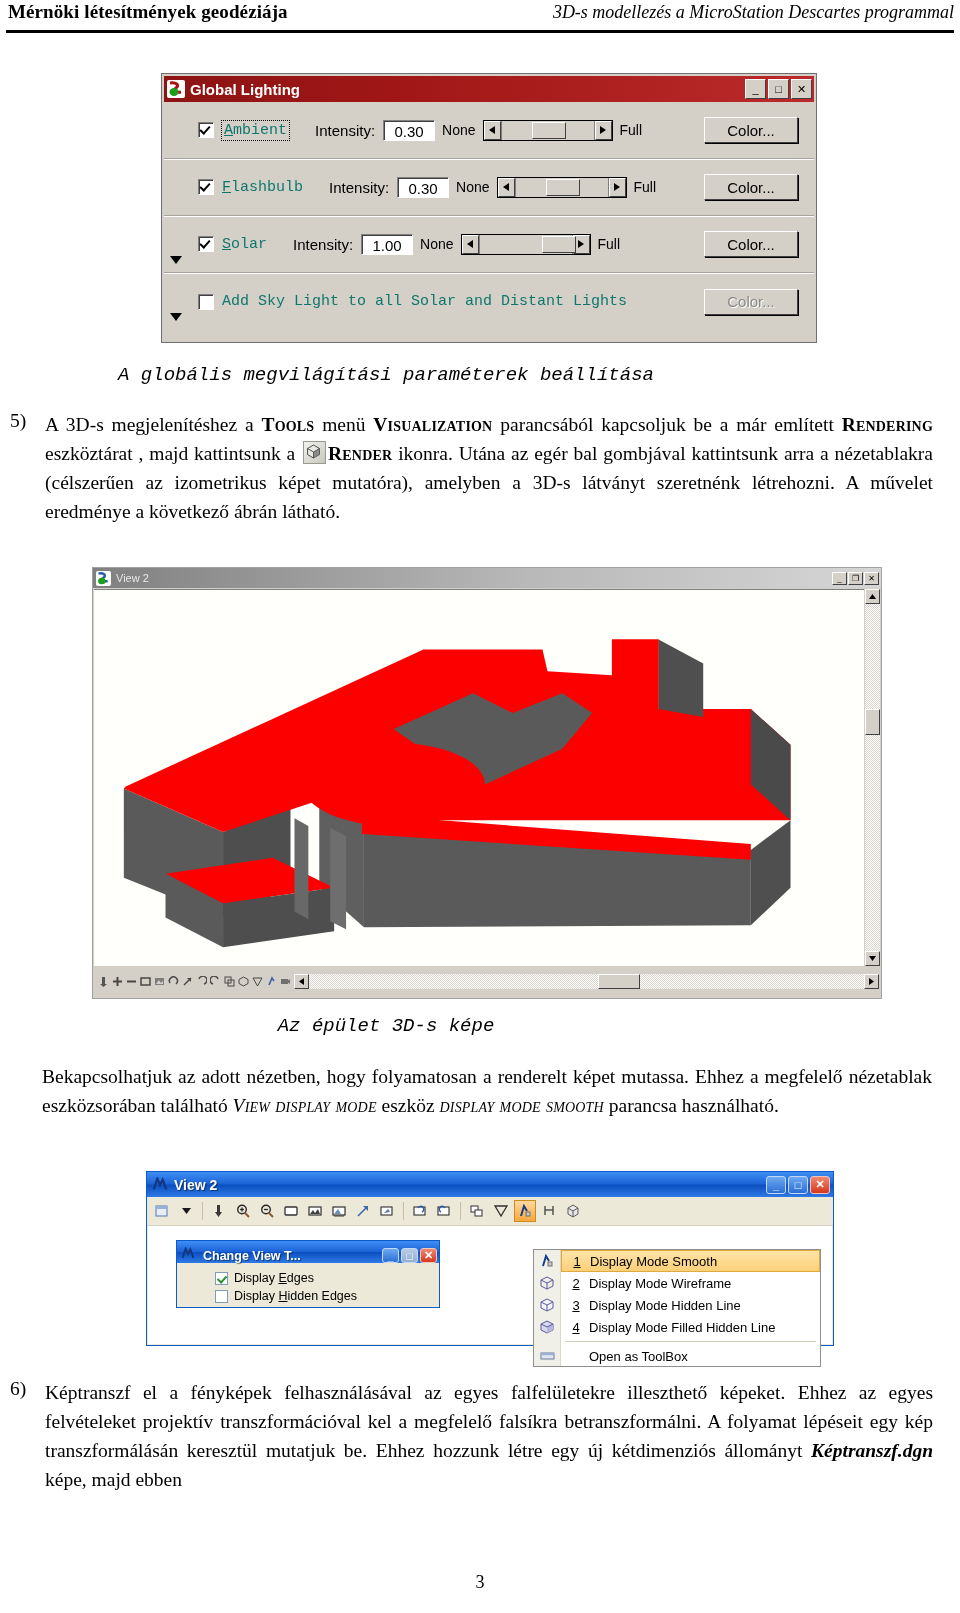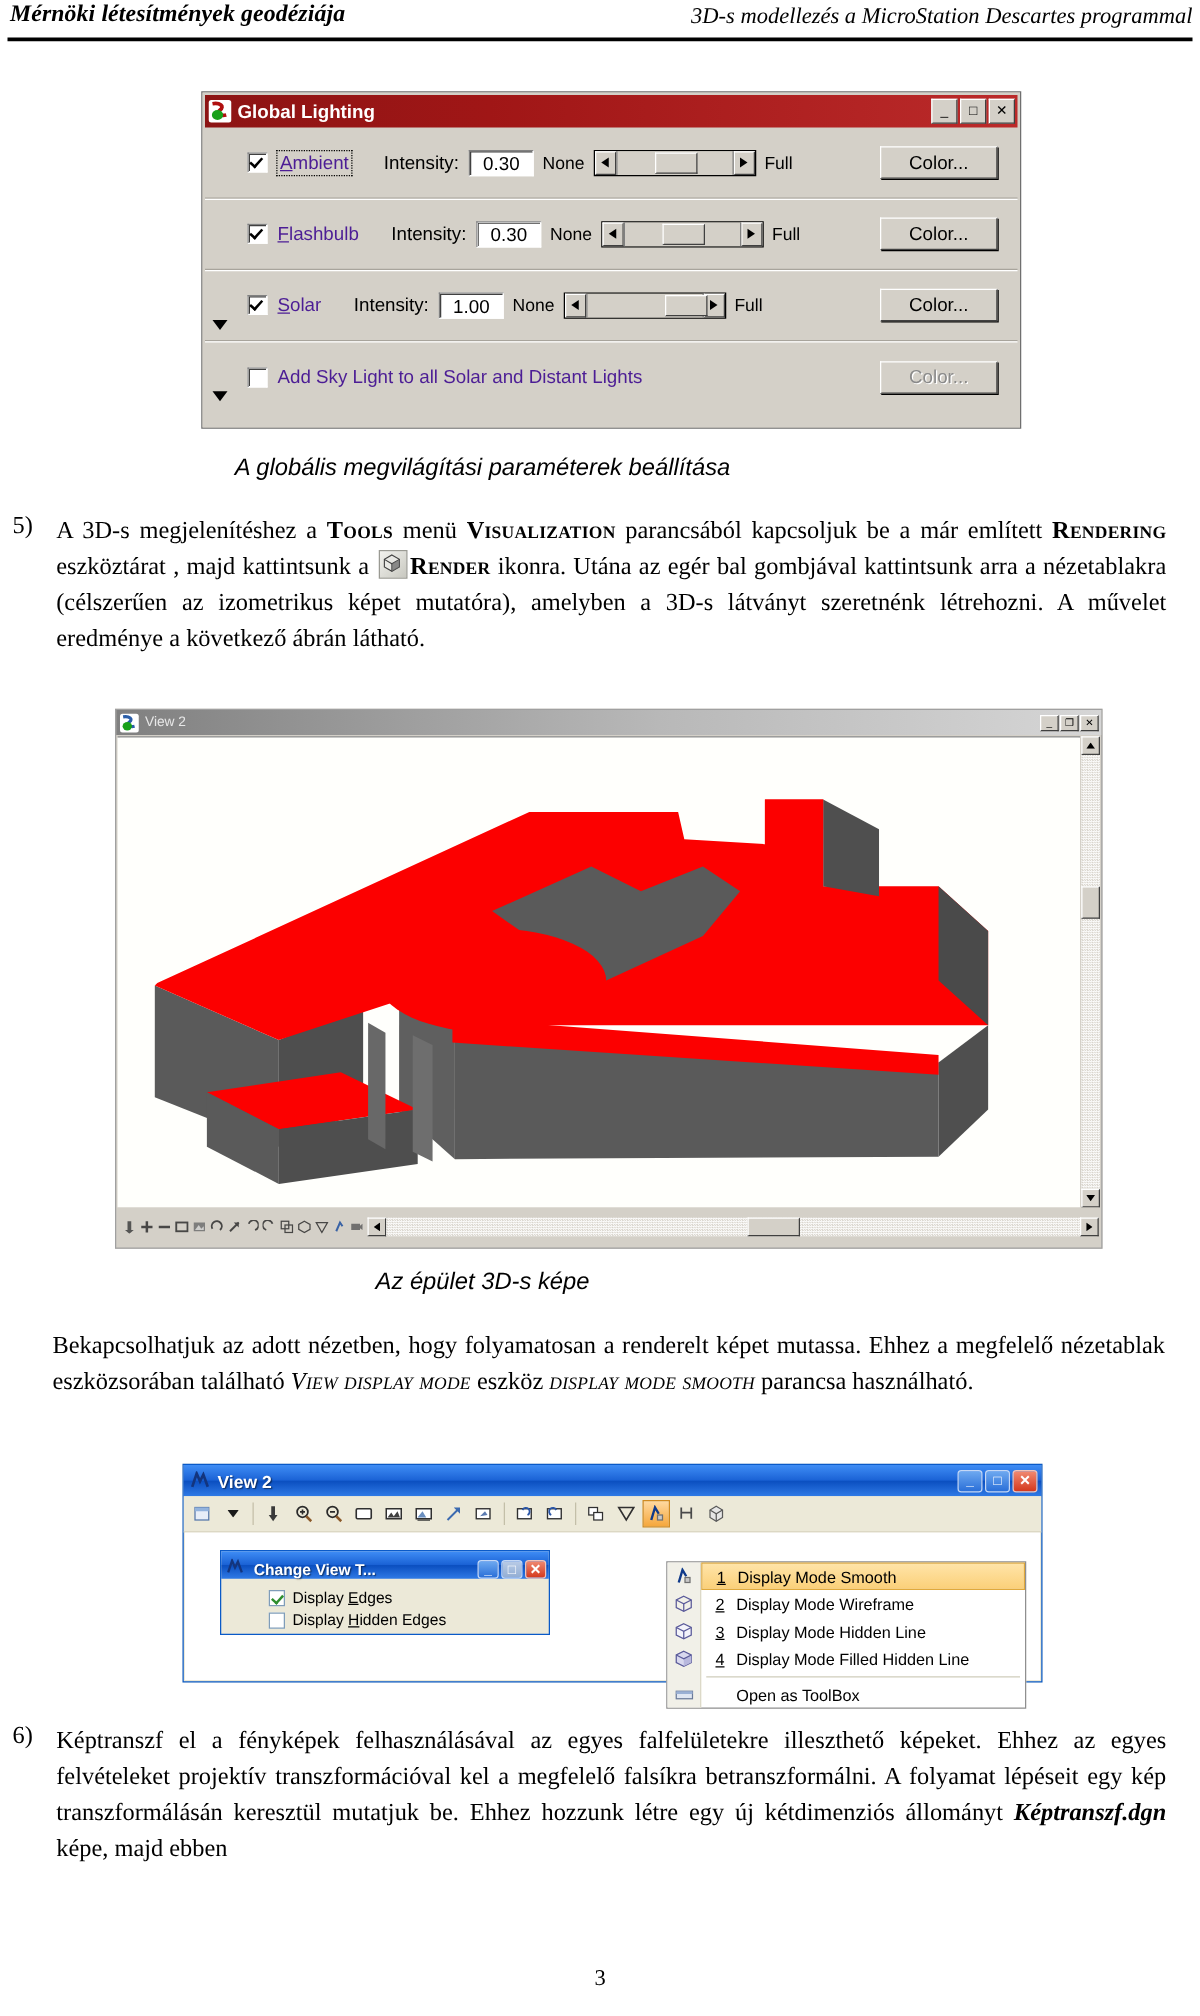--- a/index.html
+++ b/index.html
@@ -17,21 +17,21 @@
   }
 
   
   .header {
     position: absolute;
     left: 0; top: 0; width: 960px; height: 34px;
   }
   .header-left {
     position: absolute; left: 8px; top: 1px;
     font-family: "Liberation Serif", serif;
-    font-weight: bold; font-style: italic;
+    font-weight: bold; 
     font-size: 19px;
     letter-spacing: .1px;
     text-align: center;
   }
   .header-right {
     position: absolute; right: 6px; top: 2px;
     font-family: "Liberation Serif", serif;
     font-style: italic;
     font-size: 18px;
     text-align: right;
@@ -46,21 +46,21 @@
     position: absolute;
     font-family: "Liberation Serif", serif;
     font-size: 19.5px;
     line-height: 29px;
     text-align: justify;
   }
   .caption {
     position: absolute;
     width: 772px;
     text-align: center;
-    font-family: Liberation Sans, sans-serif;
+    font-family: Liberation Mono, monospace;
     font-style: italic;
     font-size: 19px;
   }
   .smallcaps {
     font-variant: small-caps;
     font-weight: bold;
     letter-spacing: .2px;
   }
   .sc-italic {
     font-variant: small-caps;
@@ -170,23 +170,23 @@
   }
   .cb.checked::after {
     content: "";
     position: absolute; left: 3px; top: 1px;
     width: 4px; height: 8px;
     border: solid #000;
     border-width: 0 2px 2px 0;
     transform: rotate(42deg);
   }
   .gl-label {
-    font-family: Liberation Sans, sans-serif;
+    font-family: Liberation Mono, monospace;
     font-size: 15px;
-    color: #4c1d95;
+    color: #0f766e;
     white-space: nowrap;
   }
   .gl-label.focus {
     outline: 1px dotted #000;
     padding: 1px 2px;
   }
   .gl-label u { text-decoration: underline; }
   .gl-intensity-label {
     font-family: "Liberation Sans", sans-serif;
     font-size: 15px;

